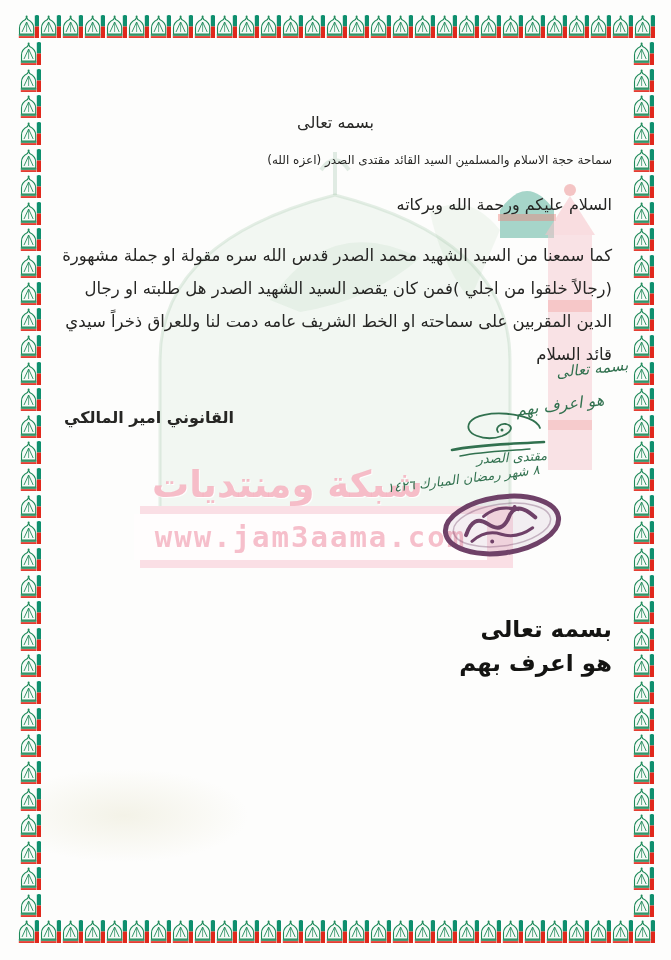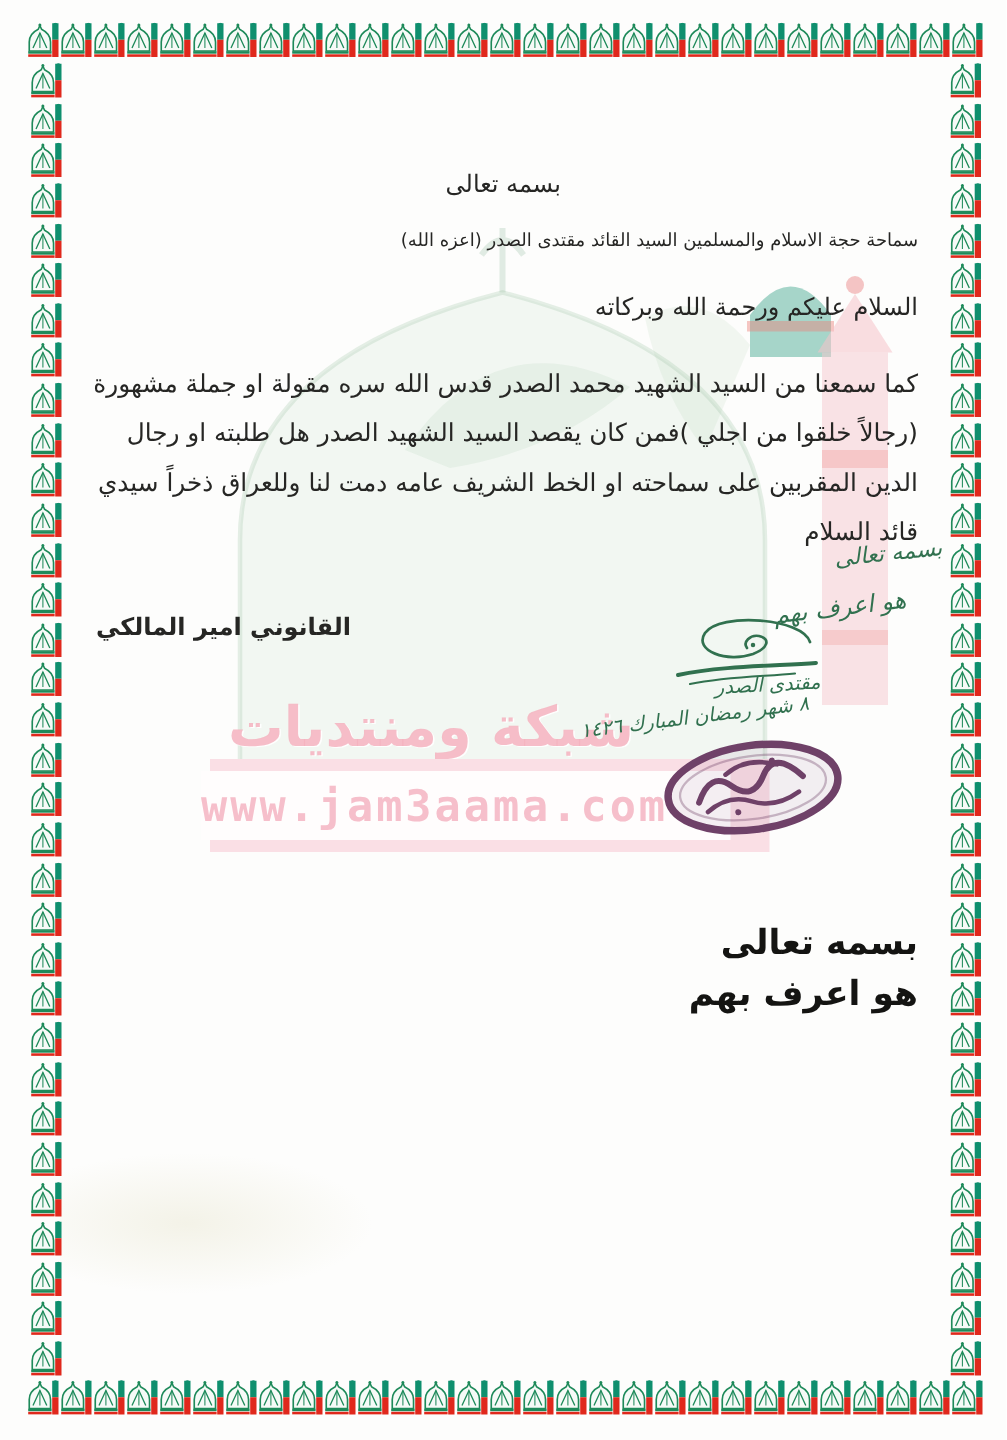--- a/index.html
+++ b/index.html
@@ -23,21 +23,21 @@
     text-shadow:2px 2px 0 rgba(255,255,255,0.85),-2px -2px 0 rgba(255,255,255,0.65);
   }
   .wm-tagline{
     left:152px;top:463px;width:285px;text-align:left;font-size:37px;font-weight:bold;
     white-space:nowrap;color:rgba(245,178,190,0.85);
     text-shadow:1px 1px 0 rgba(255,255,255,0.9);
   }
   .wm-band{left:140px;top:506px;width:373px;height:62px;background:#fadfe5;}
   .wm-urlbox{
     left:134px;top:514px;width:353px;height:46px;background:#fffdfd;
-    display:flex;align-items:center;
+    display:flex;align-items:center;justify-content:center;
   }
   .wm-url{
     font-family:"DejaVu Sans Mono",monospace;font-size:29px;letter-spacing:2px;
     color:#f6bfcb;font-weight:bold;
   }
   
   .txt{position:absolute;z-index:2;color:#262624;direction:rtl;white-space:nowrap;}
   .basmala-top{top:113px;left:50%;transform:translateX(-50%);font-size:16px;}
   .addressee{top:153px;right:59px;font-size:12px;}
   .greeting{top:195px;right:59px;font-size:16px;}

